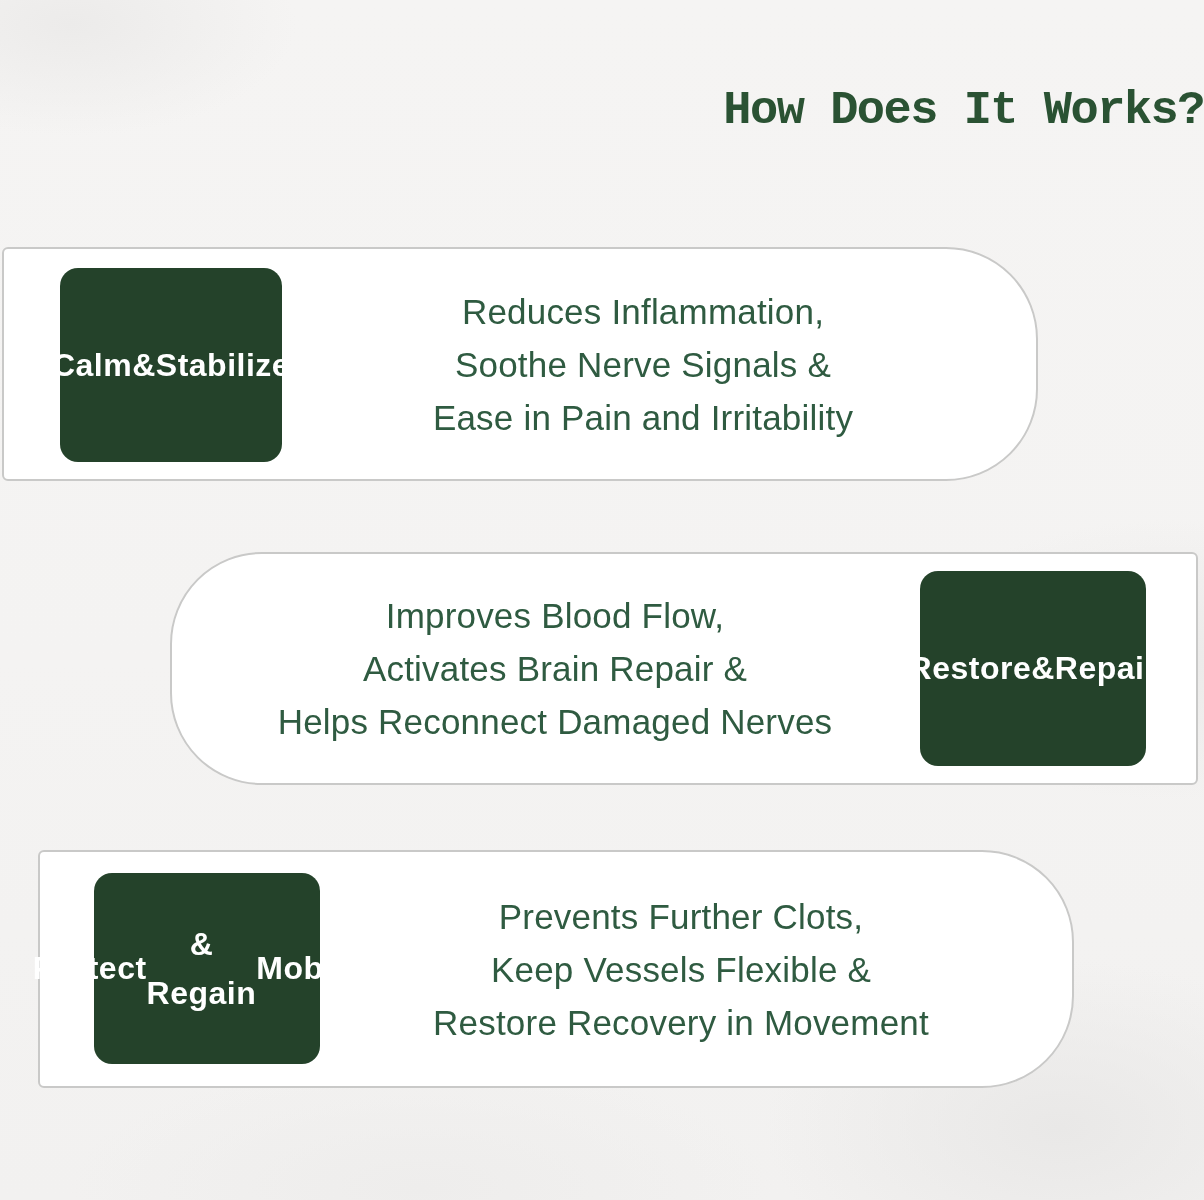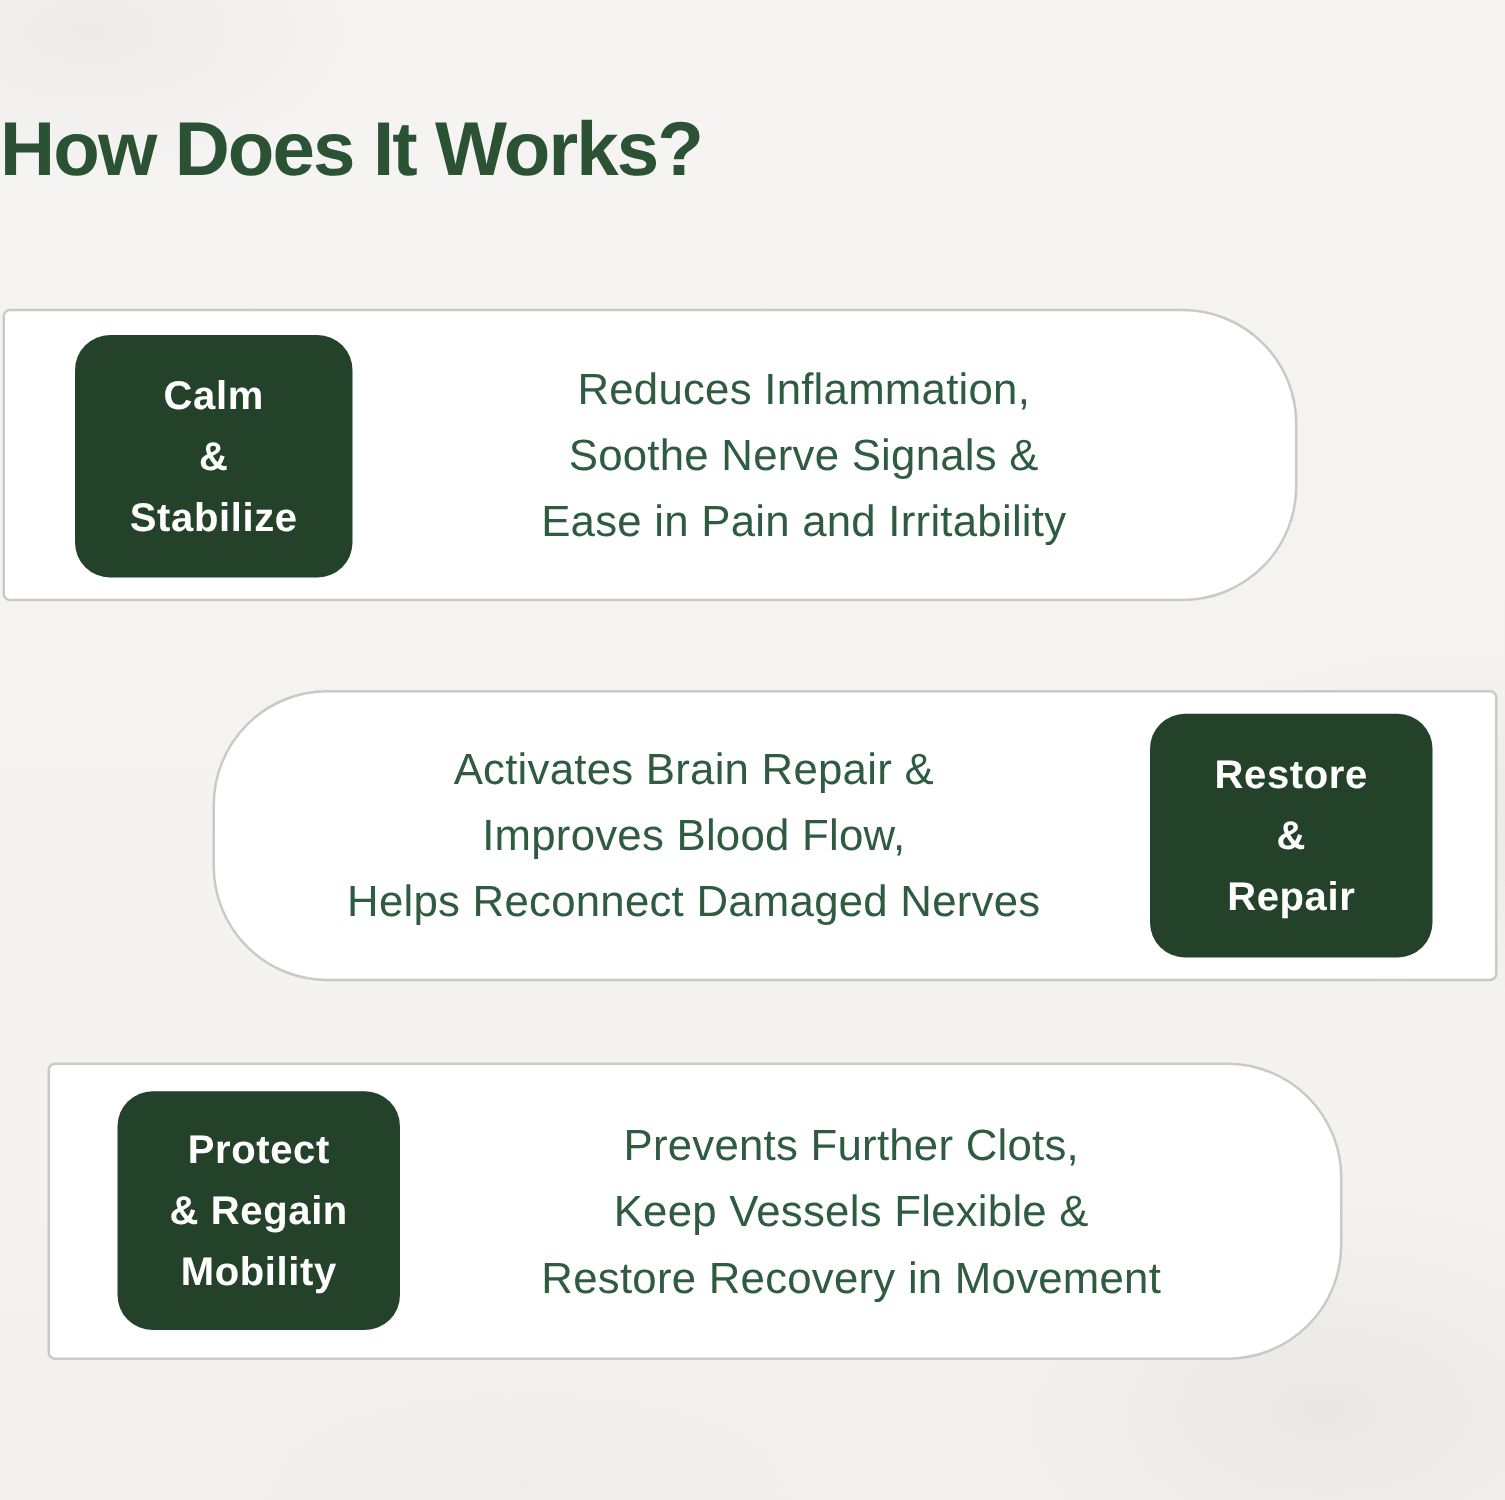--- a/index.html
+++ b/index.html
@@ -18,44 +18,45 @@
       radial-gradient(ellipse 320px 160px at 6% 2%, #ecebea 0%, rgba(236,235,234,0) 70%),
       radial-gradient(ellipse 500px 180px at 35% 99%, #eeedec 0%, rgba(238,237,236,0) 70%),
       linear-gradient(180deg, #f5f4f3 0%, #f4f3f2 55%, #f2f1f0 100%);
   }
 
   .page-title {
     position: absolute;
     top: 84px;
     left: 0;
     width: 100%;
-    text-align: left;
-    font-size: 61px;
+    text-align: right;
+    font-size: 47px;
     font-weight: 800;
     letter-spacing: -1.5px;
     color: #2a5233;
+    font-family: Liberation Mono, monospace;
   }
 
   .card {
     position: absolute;
     background: #ffffff;
     border: 2px solid #c9c9c8;
   }
 
   .card-1 { left: 2px;   top: 247px; width: 1036px; height: 234px; border-radius: 6px 92px 92px 6px; }
   .card-2 { left: 170px; top: 552px; width: 1028px; height: 233px; border-radius: 92px 6px 6px 92px; }
   .card-3 { left: 2px;   top: 850px; width: 1036px; height: 238px; border-radius: 6px 92px 92px 6px; margin-left: 36px; }
 
   .badge {
     position: absolute;
     background: #24422a;
-    border-radius: 28px;
+    border-radius: 18px;
     color: #ffffff;
     display: flex;
-    flex-direction: column;
+    flex-direction: row;
     align-items: center;
     justify-content: center;
     text-align: center;
     font-weight: 700;
     font-size: 32px;
     line-height: 49px;
     letter-spacing: 0.5px;
   }
 
   .card-1 .badge { left: 56px;  top: 19px; width: 222px; height: 194px; }
@@ -102,22 +103,22 @@
     </div>
   </section>
 
   <section class="card card-2">
     <div class="badge">
       <div>Restore</div>
       <div>&amp;</div>
       <div>Repair</div>
     </div>
     <div class="card-text">
+      <div>Improves Blood Flow,</div>
       <div>Activates Brain Repair &amp;</div>
-      <div>Improves Blood Flow,</div>
       <div>Helps Reconnect Damaged Nerves</div>
     </div>
   </section>
 
   <section class="card card-3">
     <div class="badge">
       <div>Protect</div>
       <div>&amp; Regain</div>
       <div>Mobility</div>
     </div>

